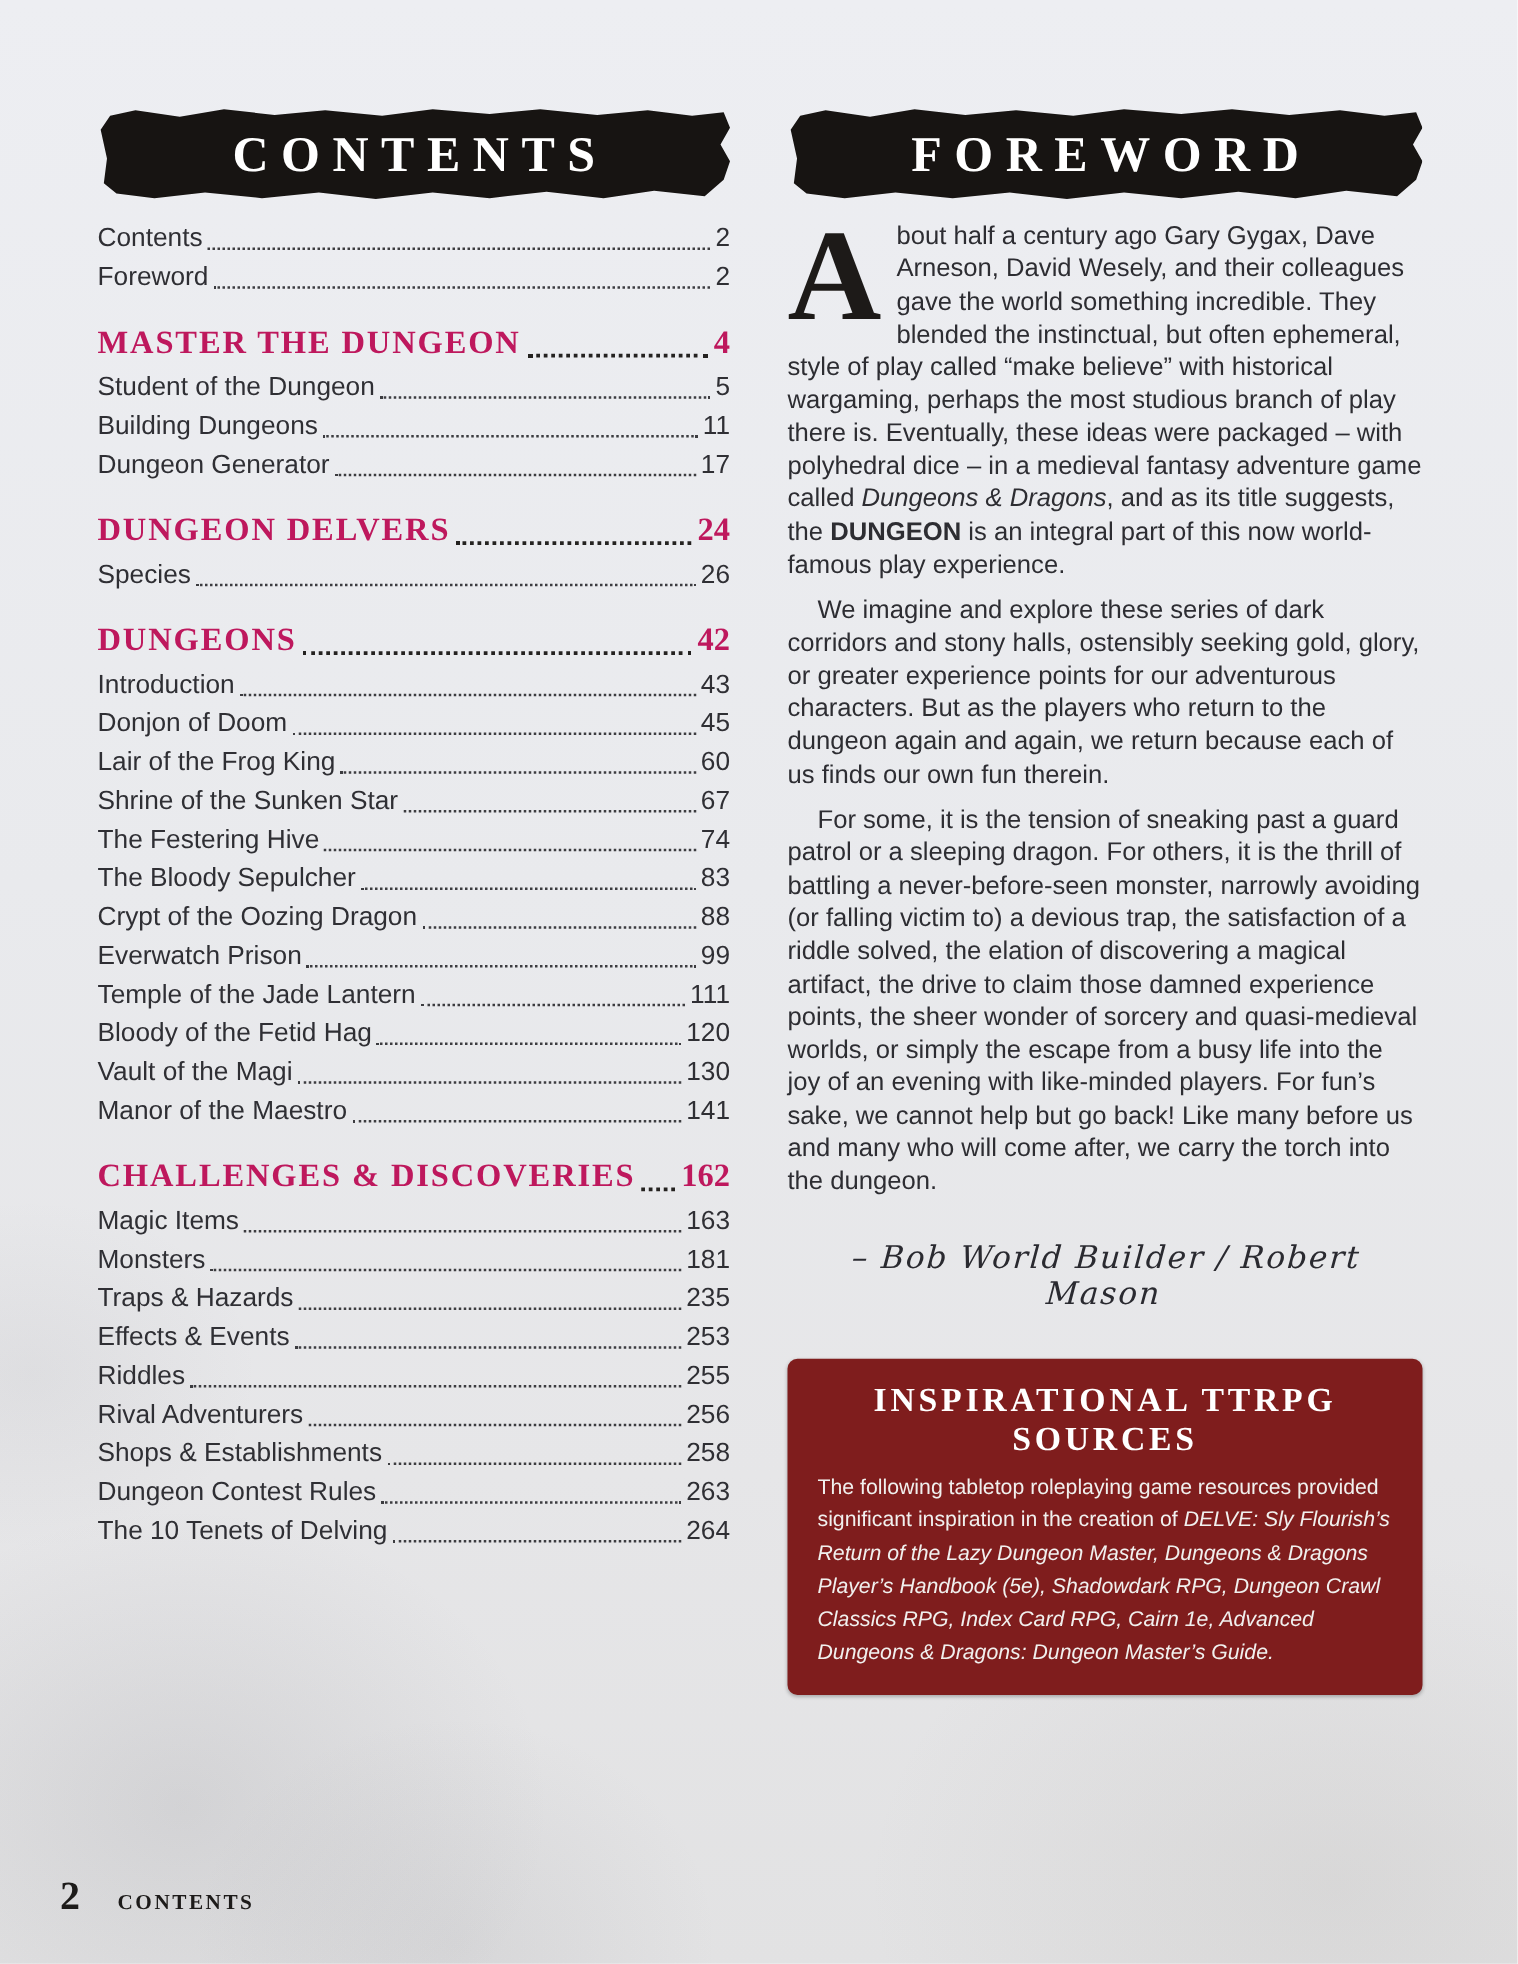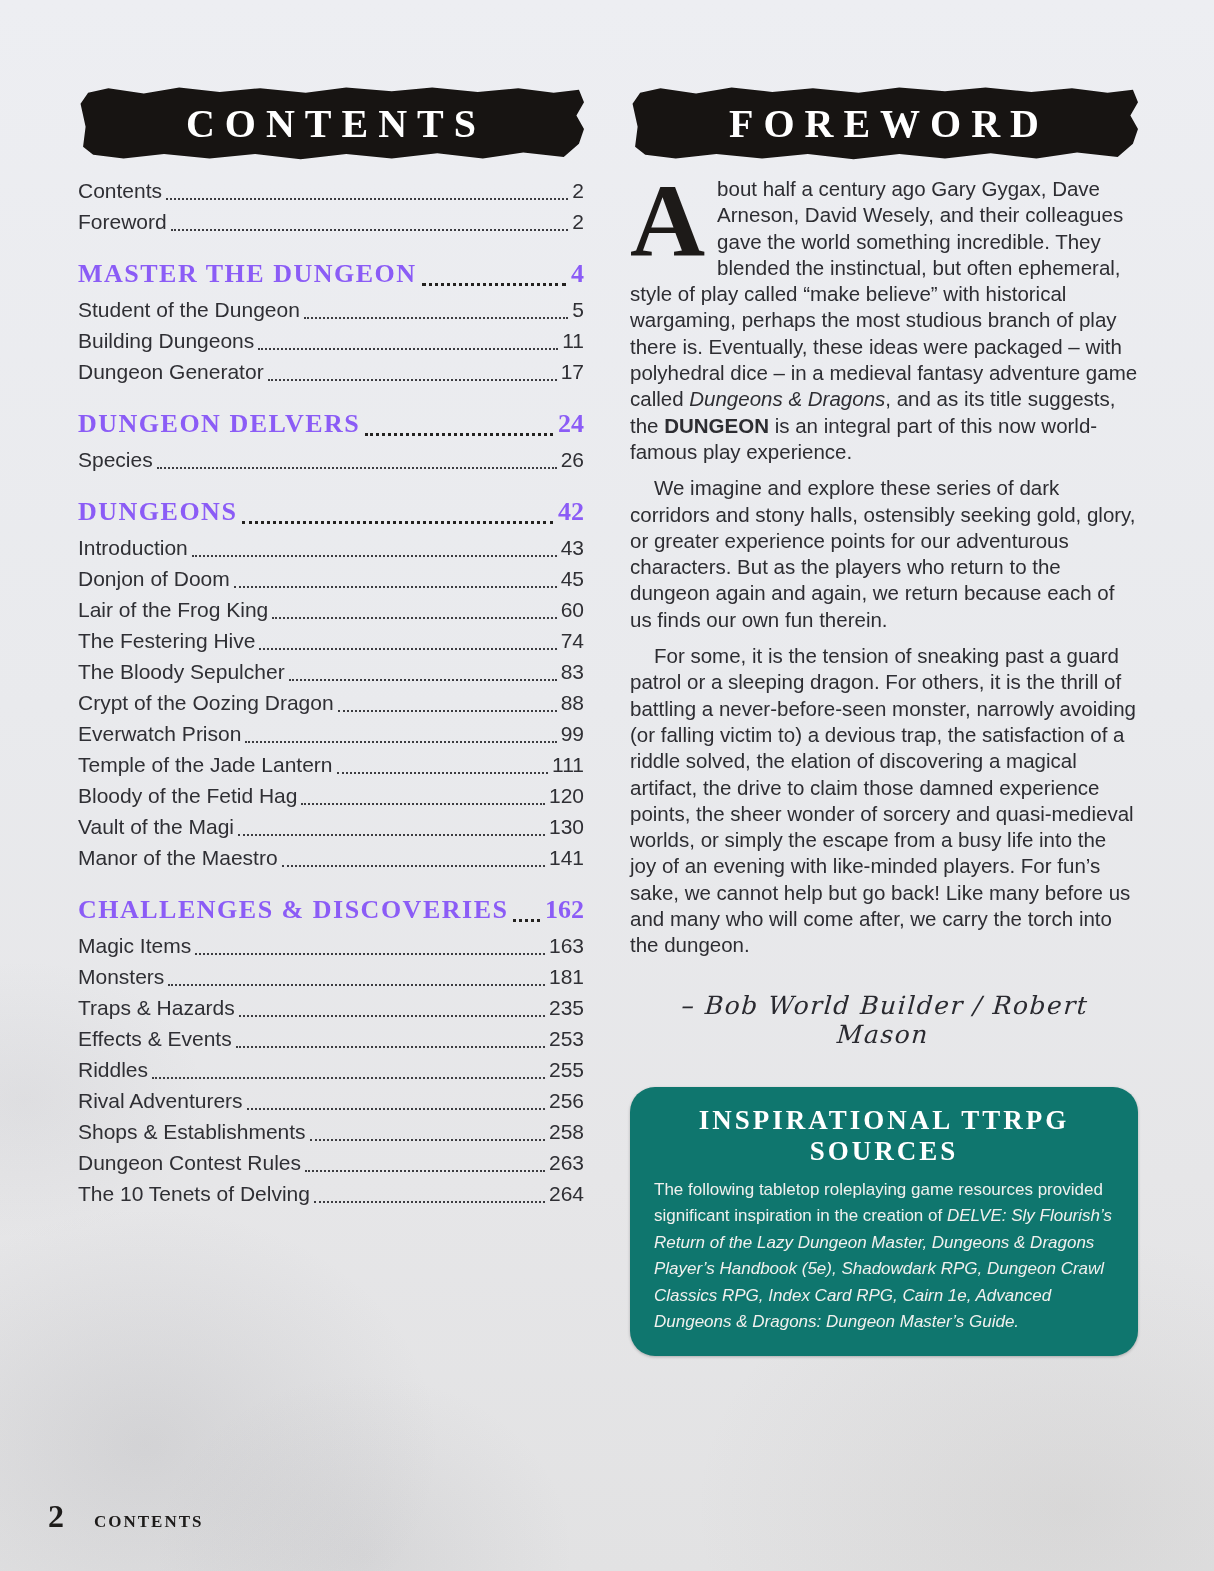--- a/index.html
+++ b/index.html
@@ -25,21 +25,21 @@
     font-size:40px;letter-spacing:10px;text-indent:10px;
     clip-path:polygon(0.5% 24%,2% 9%,6% 3%,13% 10%,20% 2%,28% 8%,36% 3%,45% 9%,53% 2%,62% 7%,70% 2%,79% 8%,87% 3%,94% 9%,99% 5%,100% 22%,98.5% 40%,100% 58%,99% 78%,96% 96%,88% 90%,80% 98%,71% 91%,62% 98%,53% 92%,44% 99%,35% 92%,26% 98%,17% 92%,9% 98%,3% 93%,1% 82%,1.5% 55%);
   }
 
   
   .toc{margin-top:15px;}
   .toc-row{display:flex;align-items:baseline;font-size:21px;line-height:31px;color:#2f2f34;}
   .toc-row .lead{flex:1;border-bottom:2.5px dotted #3c3c40;margin:0 4px;align-self:flex-end;margin-bottom:6px;min-width:14px;}
   .toc-head{display:flex;align-items:baseline;margin-top:17px;
     font-family:"Liberation Serif",serif;font-weight:700;font-size:26px;line-height:40px;
-    letter-spacing:1.5px;color:#8b5cf6;}
+    letter-spacing:1.5px;color:#be185d;}
   .toc-head .lead{flex:1;border-bottom:3.2px dotted #242220;margin:0 5px;align-self:flex-end;margin-bottom:8px;min-width:14px;}
   .toc-head .pg{letter-spacing:0;}
 
   
   .fw-body{margin-top:16px;}
   .fw-body p{margin:0 0 9px 0;font-size:20.5px;line-height:26.3px;text-align:left;color:#2d2d32;}
   .fw-body p.indent{text-indent:24px;margin-top:10px;}
   .dropcap{
     float:left;font-family:"Liberation Serif",serif;font-weight:700;
     font-size:104px;line-height:82px;color:#1d1a18;margin:4px 12px 0 0;
@@ -47,21 +47,21 @@
   .fw-body i{font-style:italic;}
   .fw-body b{font-weight:700;}
   .signature{
     margin-top:32px;text-align:center;
     font-family:"DejaVu Serif",serif;font-style:italic;font-weight:400;
     font-size:25px;color:#2a2a30;letter-spacing:1.5px;transform:skewX(-4deg);
   }
 
   
   .infobox{
-    margin-top:38px;background:#0f766e;color:#f4f3f1;border-radius:25px;
+    margin-top:38px;background:#7f1d1d;color:#f4f3f1;border-radius:8px;
     padding:16px 24px 20px 24px;box-shadow:0 1px 3px rgba(0,0,0,0.25);
   }
   .infobox-title{
     text-align:center;font-family:"Liberation Serif",serif;font-weight:700;
     font-size:27px;letter-spacing:3px;margin:2px 0 10px 0;color:#ffffff;
   }
   .infobox-text{font-size:17px;line-height:26.5px;color:#f1f0ee;}
   .infobox-text i{font-style:italic;}
 
   
@@ -145,20 +145,25 @@
     <span class="lead"></span>
     <span class="pg">45</span>
   </div>
 
   <div class="toc-row">
     <span class="lbl">Lair of the Frog King</span>
     <span class="lead"></span>
     <span class="pg">60</span>
   </div>
 
+  <div class="toc-row">
+    <span class="lbl">Shrine of the Sunken Star</span>
+    <span class="lead"></span>
+    <span class="pg">67</span>
+  </div>
 
   <div class="toc-row">
     <span class="lbl">The Festering Hive</span>
     <span class="lead"></span>
     <span class="pg">74</span>
   </div>
 
   <div class="toc-row">
     <span class="lbl">The Bloody Sepulcher</span>
     <span class="lead"></span>

